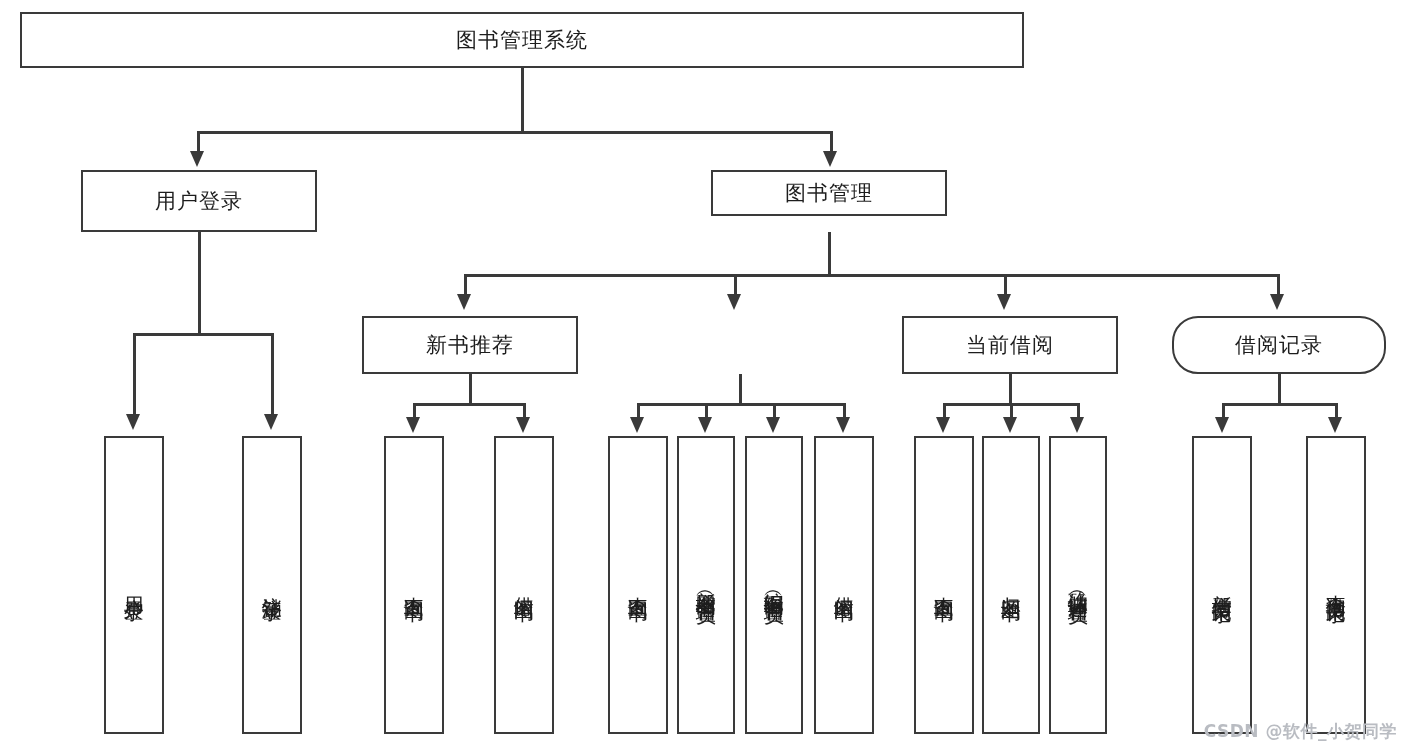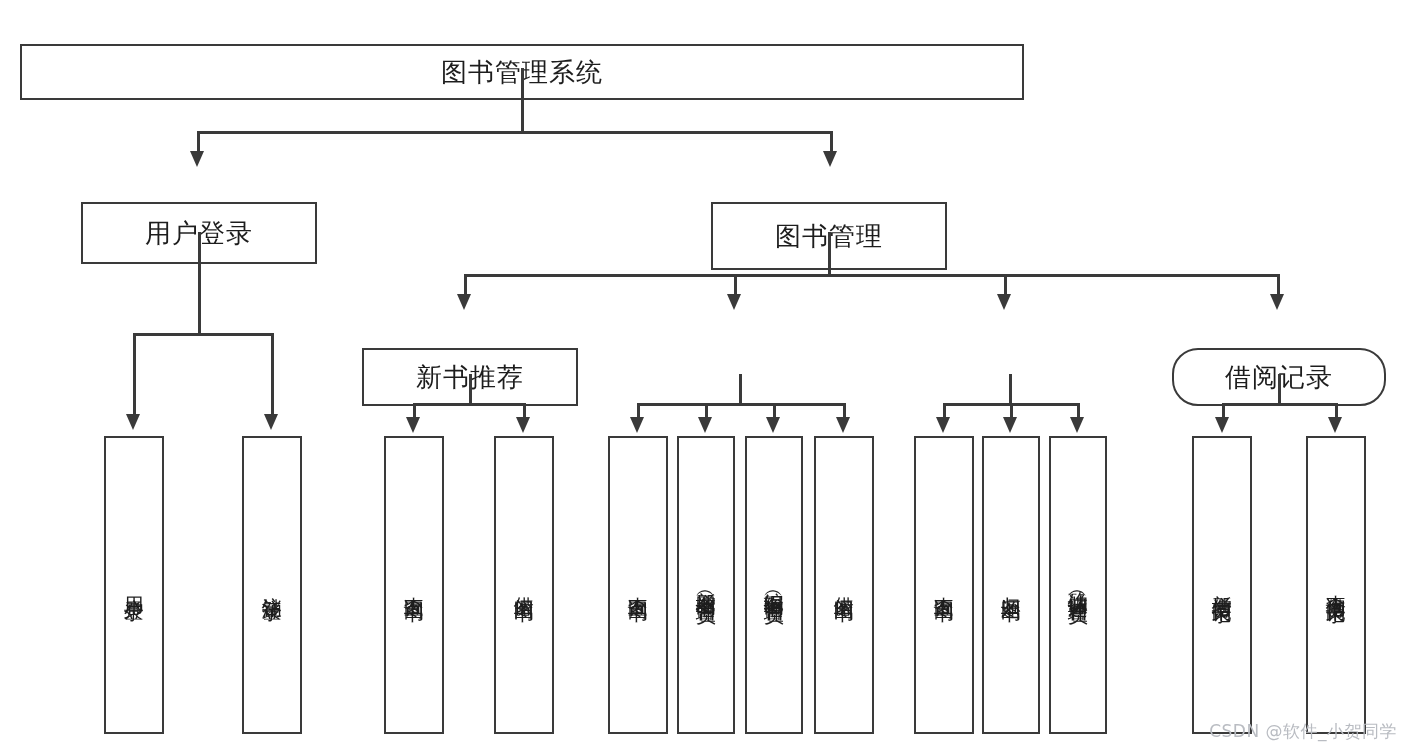--- a/index.html
+++ b/index.html
@@ -1,51 +1,51 @@
 <!DOCTYPE html>
 <html><head>
 <meta charset="utf-8">
 <style>
   html,body{margin:0;padding:0;background:#ffffff;}
   body{font-family:"DejaVu Sans","Liberation Sans",sans-serif;}
   #canvas{position:relative;width:1405px;height:747px;background:#ffffff;overflow:hidden;}
   .node{position:absolute;box-sizing:border-box;background:#ffffff;border:2.5px solid #3a3a3a;
         display:flex;align-items:center;justify-content:center;color:#1d1d1d;}
-  .node.h{font-size:26px;letter-spacing:1px;margin-top:32px;}
+  .node.h{font-size:21px;letter-spacing:1px;}
   .node.v{writing-mode:vertical-rl;text-orientation:upright;font-size:20px;
           line-height:1.32;letter-spacing:2px;text-align:center;padding:6px 0;}
   .node.v span{writing-mode:vertical-rl;text-orientation:upright;}
   .ln{position:absolute;background:#3a3a3a;}
   .lnv{width:2.5px;}
   .lnh{height:2.5px;}
   .arrow{position:absolute;width:0;height:0;border-left:7.5px solid transparent;
          border-right:7.5px solid transparent;border-top:16px solid #3a3a3a;}
   #watermark{position:absolute;right:8px;bottom:4px;font-size:17px;color:#b9bcc2;
-             white-space:nowrap;letter-spacing:0.5px;}
+             white-space:nowrap;letter-spacing:0.5px;font-weight:bold;}
 </style>
 </head>
 <body>
 
 <div id="canvas">
 
   <div class="node h" style="left:20px;top:12px;width:1004px;height:56px;">
     <span>图书管理系统</span>
   </div>
 
   <div class="ln lnv" style="left:521px;top:68px;width:2.5px;height:64px;"></div>
   <div class="ln lnh" style="left:197px;top:131px;width:636px;height:2.5px;"></div>
   <div class="ln lnv" style="left:197px;top:131px;height:22px;"></div>
   <div class="arrow" style="left:190px;top:151px;"></div>
   <div class="ln lnv" style="left:830px;top:131px;height:22px;"></div>
   <div class="arrow" style="left:823px;top:151px;"></div>
 
   <div class="node h" style="left:81px;top:170px;width:236px;height:62px;">
     <span>用户登录</span>
   </div>
-  <div class="node h" style="left:711px;top:170px;width:236px;height:68px;text-align:center;">
+  <div class="node h" style="left:711px;top:170px;width:236px;height:46px;text-align:center;">
     <span>图书管理</span>
   </div>
 
   <div class="ln lnv" style="left:198px;top:232px;height:103px;"></div>
   <div class="ln lnh" style="left:133px;top:333px;width:140px;height:2.5px;"></div>
   <div class="ln lnv" style="left:133px;top:333px;height:83px;"></div>
   <div class="arrow" style="left:126px;top:414px;"></div>
   <div class="ln lnv" style="left:271px;top:333px;height:83px;"></div>
   <div class="arrow" style="left:264px;top:414px;"></div>
 
@@ -55,20 +55,23 @@
   <div class="arrow" style="left:457px;top:294px;"></div>
   <div class="ln lnv" style="left:734px;top:274px;height:22px;"></div>
   <div class="arrow" style="left:727px;top:294px;"></div>
   <div class="ln lnv" style="left:1004px;top:274px;height:22px;"></div>
   <div class="arrow" style="left:997px;top:294px;"></div>
   <div class="ln lnv" style="left:1277px;top:274px;height:22px;"></div>
   <div class="arrow" style="left:1270px;top:294px;"></div>
 
   <div class="node h" style="left:362px;top:316px;width:216px;height:58px;font-family:Liberation Serif, serif;">
     <span>新书推荐</span>
+  </div>
+  <div class="node h" style="left:902px;top:316px;width:216px;height:58px;">
+    <span>当前借阅</span>
   </div>
   <div class="node h" style="left:1172px;top:316px;width:214px;height:58px;border-radius:26px;">
     <span>借阅记录</span>
   </div>
 
   <div class="ln lnv" style="left:469px;top:374px;height:32px;"></div>
   <div class="ln lnh" style="left:413px;top:403px;width:112px;height:2.5px;"></div>
   <div class="ln lnv" style="left:413px;top:403px;height:16px;"></div>
   <div class="arrow" style="left:406px;top:417px;"></div>
   <div class="ln lnv" style="left:523px;top:403px;height:16px;"></div>

